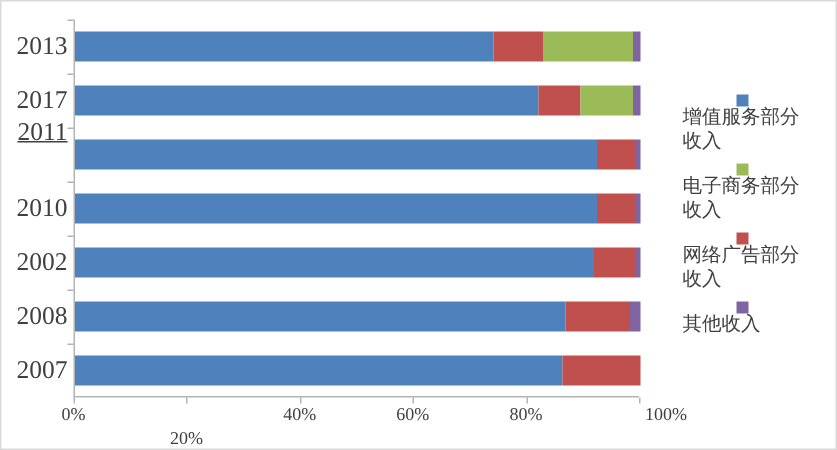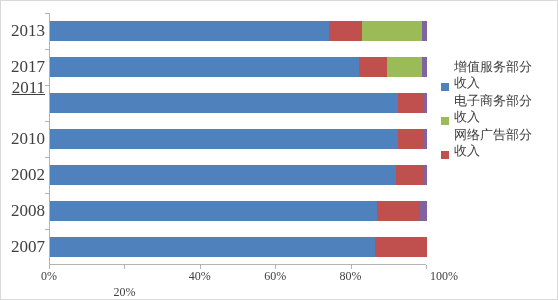--- a/index.html
+++ b/index.html
@@ -109,22 +109,22 @@
 
   
   #legend {
     position: absolute;
     left: 440px;
     top: 58px;
     width: 112px;
   }
   .legend-item {
     display: flex;
-    flex-direction: row;
-    align-items: flex-end;
+    flex-direction: column;
+    align-items: center;
     margin-bottom: 2px;
   }
   .legend-swatch {
     width: 8px;
     height: 8px;
     margin-top: 4px;
     margin-right: 5px;
     flex: 0 0 auto;
   }
   .legend-text {
@@ -219,15 +219,19 @@
         <span class="legend-text">增值服务部分收入</span>
       </div>
       <div class="legend-item">
         <span class="legend-swatch" style="background: rgb(155, 187, 89);"></span>
         <span class="legend-text">电子商务部分收入</span>
       </div>
       <div class="legend-item">
         <span class="legend-swatch" style="background: rgb(192, 80, 77);"></span>
         <span class="legend-text">网络广告部分收入</span>
       </div>
+      <div class="legend-item">
+        <span class="legend-swatch" style="background: rgb(128, 100, 162);"></span>
+        <span class="legend-text">其他收入</span>
+      </div>
     </div>
 
 </div>
 
 </body></html>

